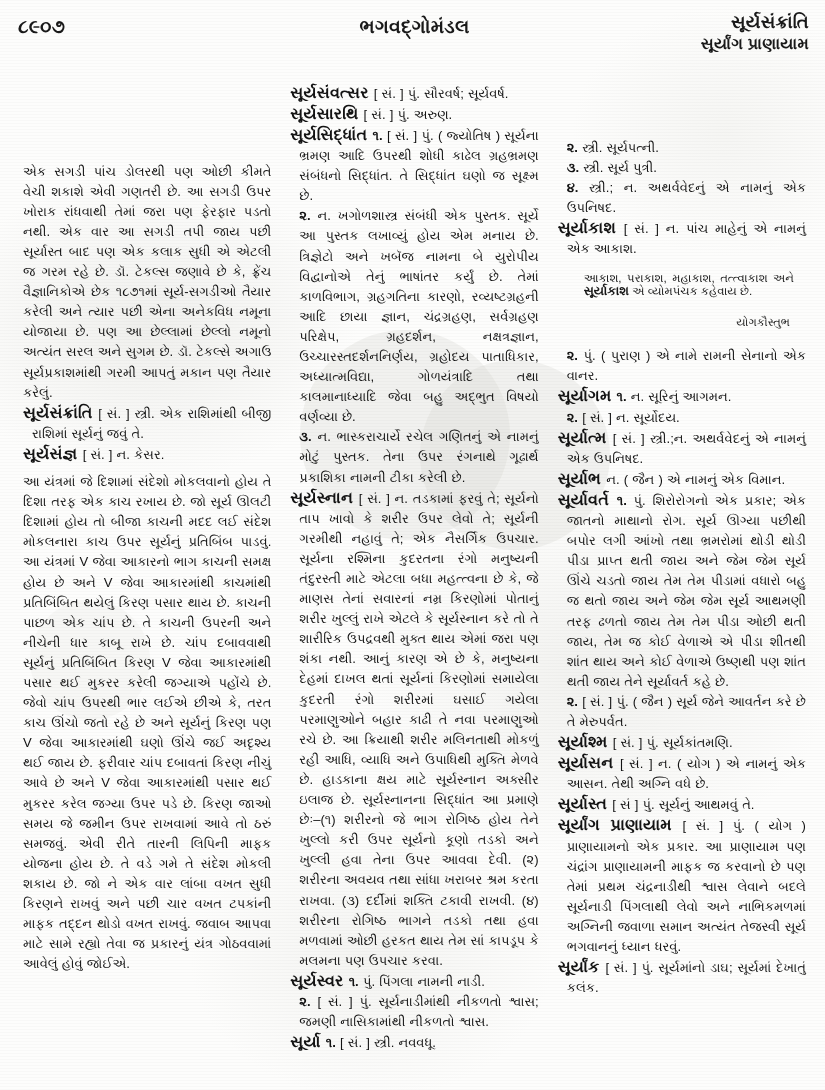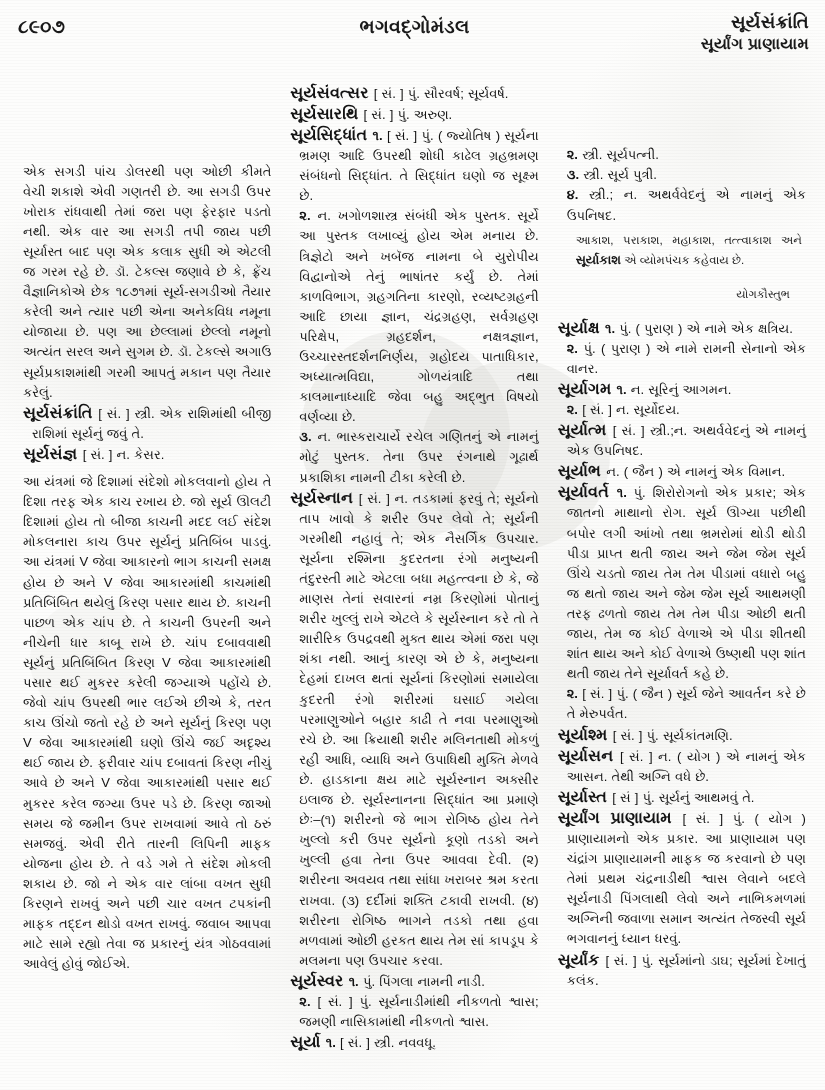--- a/index.html
+++ b/index.html
@@ -110,23 +110,23 @@
   }
   .sense { font-weight: bold; }
   .cite {
     margin: 16px;
     font-size: 11.4px;
     text-align: right;
     color: #1c1c1c;
     line-height: 16px;
   }
   .sub {
-    margin: 4px;
+    margin: 12px;
     font-size: 11.6px;
-    line-height: 20px;
+    line-height: 13px;
     color: #161616;
     text-align: justify;
     padding-left: 14px;
   }
   .sub b { font-weight: bold; font-size: 12.6px; }
   .gap { height: 7px; }
 
   
   #grain {
     position: absolute;
@@ -174,23 +174,23 @@
         <p class="para hang"><span class="hw">સૂર્યસ્નાન </span>[ સં. ] ન. તડકામાં ફરવું તે; સૂર્યનો તાપ ખાવો કે શરીર ઉપર લેવો તે; સૂર્યની ગરમીથી નહાવું તે; એક નૈસર્ગિક ઉપચાર. સૂર્યના રશ્મિના કુદરતના રંગો મનુષ્યની તંદુરસ્તી માટે એટલા બધા મહત્ત્વના છે કે, જે માણસ તેનાં સવારનાં નમ્ર કિરણોમાં પોતાનું શરીર ખુલ્લું રાખે એટલે કે સૂર્યસ્નાન કરે તો તે શારીરિક ઉપદ્રવથી મુક્ત થાય એમાં જરા પણ શંકા નથી. આનું કારણ એ છે કે, મનુષ્યના દેહમાં દાખલ થતાં સૂર્યનાં કિરણોમાં સમાયેલા કુદરતી રંગો શરીરમાં ઘસાઈ ગયેલા પરમાણુઓને બહાર કાઢી તે નવા પરમાણુઓ રચે છે. આ ક્રિયાથી શરીર મલિનતાથી મોકળું રહી આધિ, વ્યાધિ અને ઉપાધિથી મુક્તિ મેળવે છે. હાડકાના ક્ષય માટે સૂર્યસ્નાન અક્સીર ઇલાજ છે. સૂર્યસ્નાનના સિદ્ધાંત આ પ્રમાણે છેઃ–(૧) શરીરનો જે ભાગ રોગિષ્ઠ હોય તેને ખુલ્લો કરી ઉપર સૂર્યનો કૂણો તડકો અને ખુલ્લી હવા તેના ઉપર આવવા દેવી. (૨) શરીરના અવયવ તથા સાંધા ખરાબર શ્રમ કરતા રાખવા. (૩) દર્દીમાં શક્તિ ટકાવી રાખવી. (૪) શરીરના રોગિષ્ઠ ભાગને તડકો તથા હવા મળવામાં ઓછી હરકત થાય તેમ સાં કાપડૂપ કે મલમના પણ ઉપચાર કરવા.</p>
         <p class="para hang"><span class="hw">સૂર્યસ્વર </span><span class="sense">૧. </span>પું. પિંગલા નામની નાડી.</p>
         <p class="para ind"><span class="sense">૨. </span>[ સં. ] પું. સૂર્યનાડીમાંથી નીકળતો શ્વાસ; જમણી નાસિકામાંથી નીકળતો શ્વાસ.</p>
         <p class="para hang"><span class="hw">સૂર્યા </span><span class="sense">૧. </span>[ સં. ] સ્ત્રી. નવવધૂ.</p>
       </div>
     <div class="rule"></div>
     <div class="col" id="col-3">
         <p class="para ind"><span class="sense">૨. </span>સ્ત્રી. સૂર્યપત્ની.</p>
         <p class="para ind"><span class="sense">૩. </span>સ્ત્રી. સૂર્ય પુત્રી.</p>
         <p class="para ind"><span class="sense">૪. </span>સ્ત્રી.; ન. અથર્વવેદનું એ નામનું એક ઉપનિષદ.</p>
+        <p class="para hang"><span class="hw">સૂર્યાકાશ </span>[ સં. ] ન. પાંચ માહેનું એ નામનું એક આકાશ.</p>
         <p class="sub">આકાશ, પરાકાશ, મહાકાશ, તત્ત્વાકાશ અને <b>સૂર્યાકાશ</b> એ વ્યોમપંચક કહેવાય છે.</p>
         <p class="cite">યોગકૌસ્તુભ</p>
-        <p class="para hang"><span class="hw">સૂર્યાક્ષ </span><span class="sense">૧. </span>પું. ( પુરાણ ) એ નામે એક ક્ષત્રિય.</p>
         <p class="para ind"><span class="sense">૨. </span>પું. ( પુરાણ ) એ નામે રામની સેનાનો એક વાનર.</p>
         <p class="para hang"><span class="hw">સૂર્યાગમ </span><span class="sense">૧. </span>ન. સૂરિનું આગમન.</p>
         <p class="para ind"><span class="sense">૨. </span>[ સં. ] ન. સૂર્યોદય.</p>
         <p class="para hang"><span class="hw">સૂર્યાત્મ </span>[ સં. ] સ્ત્રી.;ન. અથર્વવેદનું એ નામનું એક ઉપનિષદ.</p>
         <p class="para hang"><span class="hw">સૂર્યાભ </span>ન. ( જૈન ) એ નામનું એક વિમાન.</p>
         <p class="para hang"><span class="hw">સૂર્યાવર્ત </span><span class="sense">૧. </span>પું. શિરોરોગનો એક પ્રકાર; એક જાતનો માથાનો રોગ. સૂર્ય ઊગ્યા પછીથી બપોર લગી આંખો તથા ભ્રમરોમાં થોડી થોડી પીડા પ્રાપ્ત થતી જાય અને જેમ જેમ સૂર્ય ઊંચે ચડતો જાય તેમ તેમ પીડામાં વધારો બહુ જ થતો જાય અને જેમ જેમ સૂર્ય આથમણી તરફ ઢળતો જાય તેમ તેમ પીડા ઓછી થતી જાય, તેમ જ કોઈ વેળાએ એ પીડા શીતથી શાંત થાય અને કોઈ વેળાએ ઉષ્ણથી પણ શાંત થતી જાય તેને સૂર્યાવર્ત કહે છે.</p>
         <p class="para ind"><span class="sense">૨. </span>[ સં. ] પું. ( જૈન ) સૂર્ય જેને આવર્તન કરે છે તે મેરુપર્વત.</p>
         <p class="para hang"><span class="hw">સૂર્યાશ્મ </span>[ સં. ] પું. સૂર્યકાંતમણિ.</p>
         <p class="para hang"><span class="hw">સૂર્યાસન </span>[ સં. ] ન. ( યોગ ) એ નામનું એક આસન. તેથી અગ્નિ વધે છે.</p>
         <p class="para hang"><span class="hw">સૂર્યાસ્ત </span>[ સં ] પું. સૂર્યનું આથમવું તે.</p>

